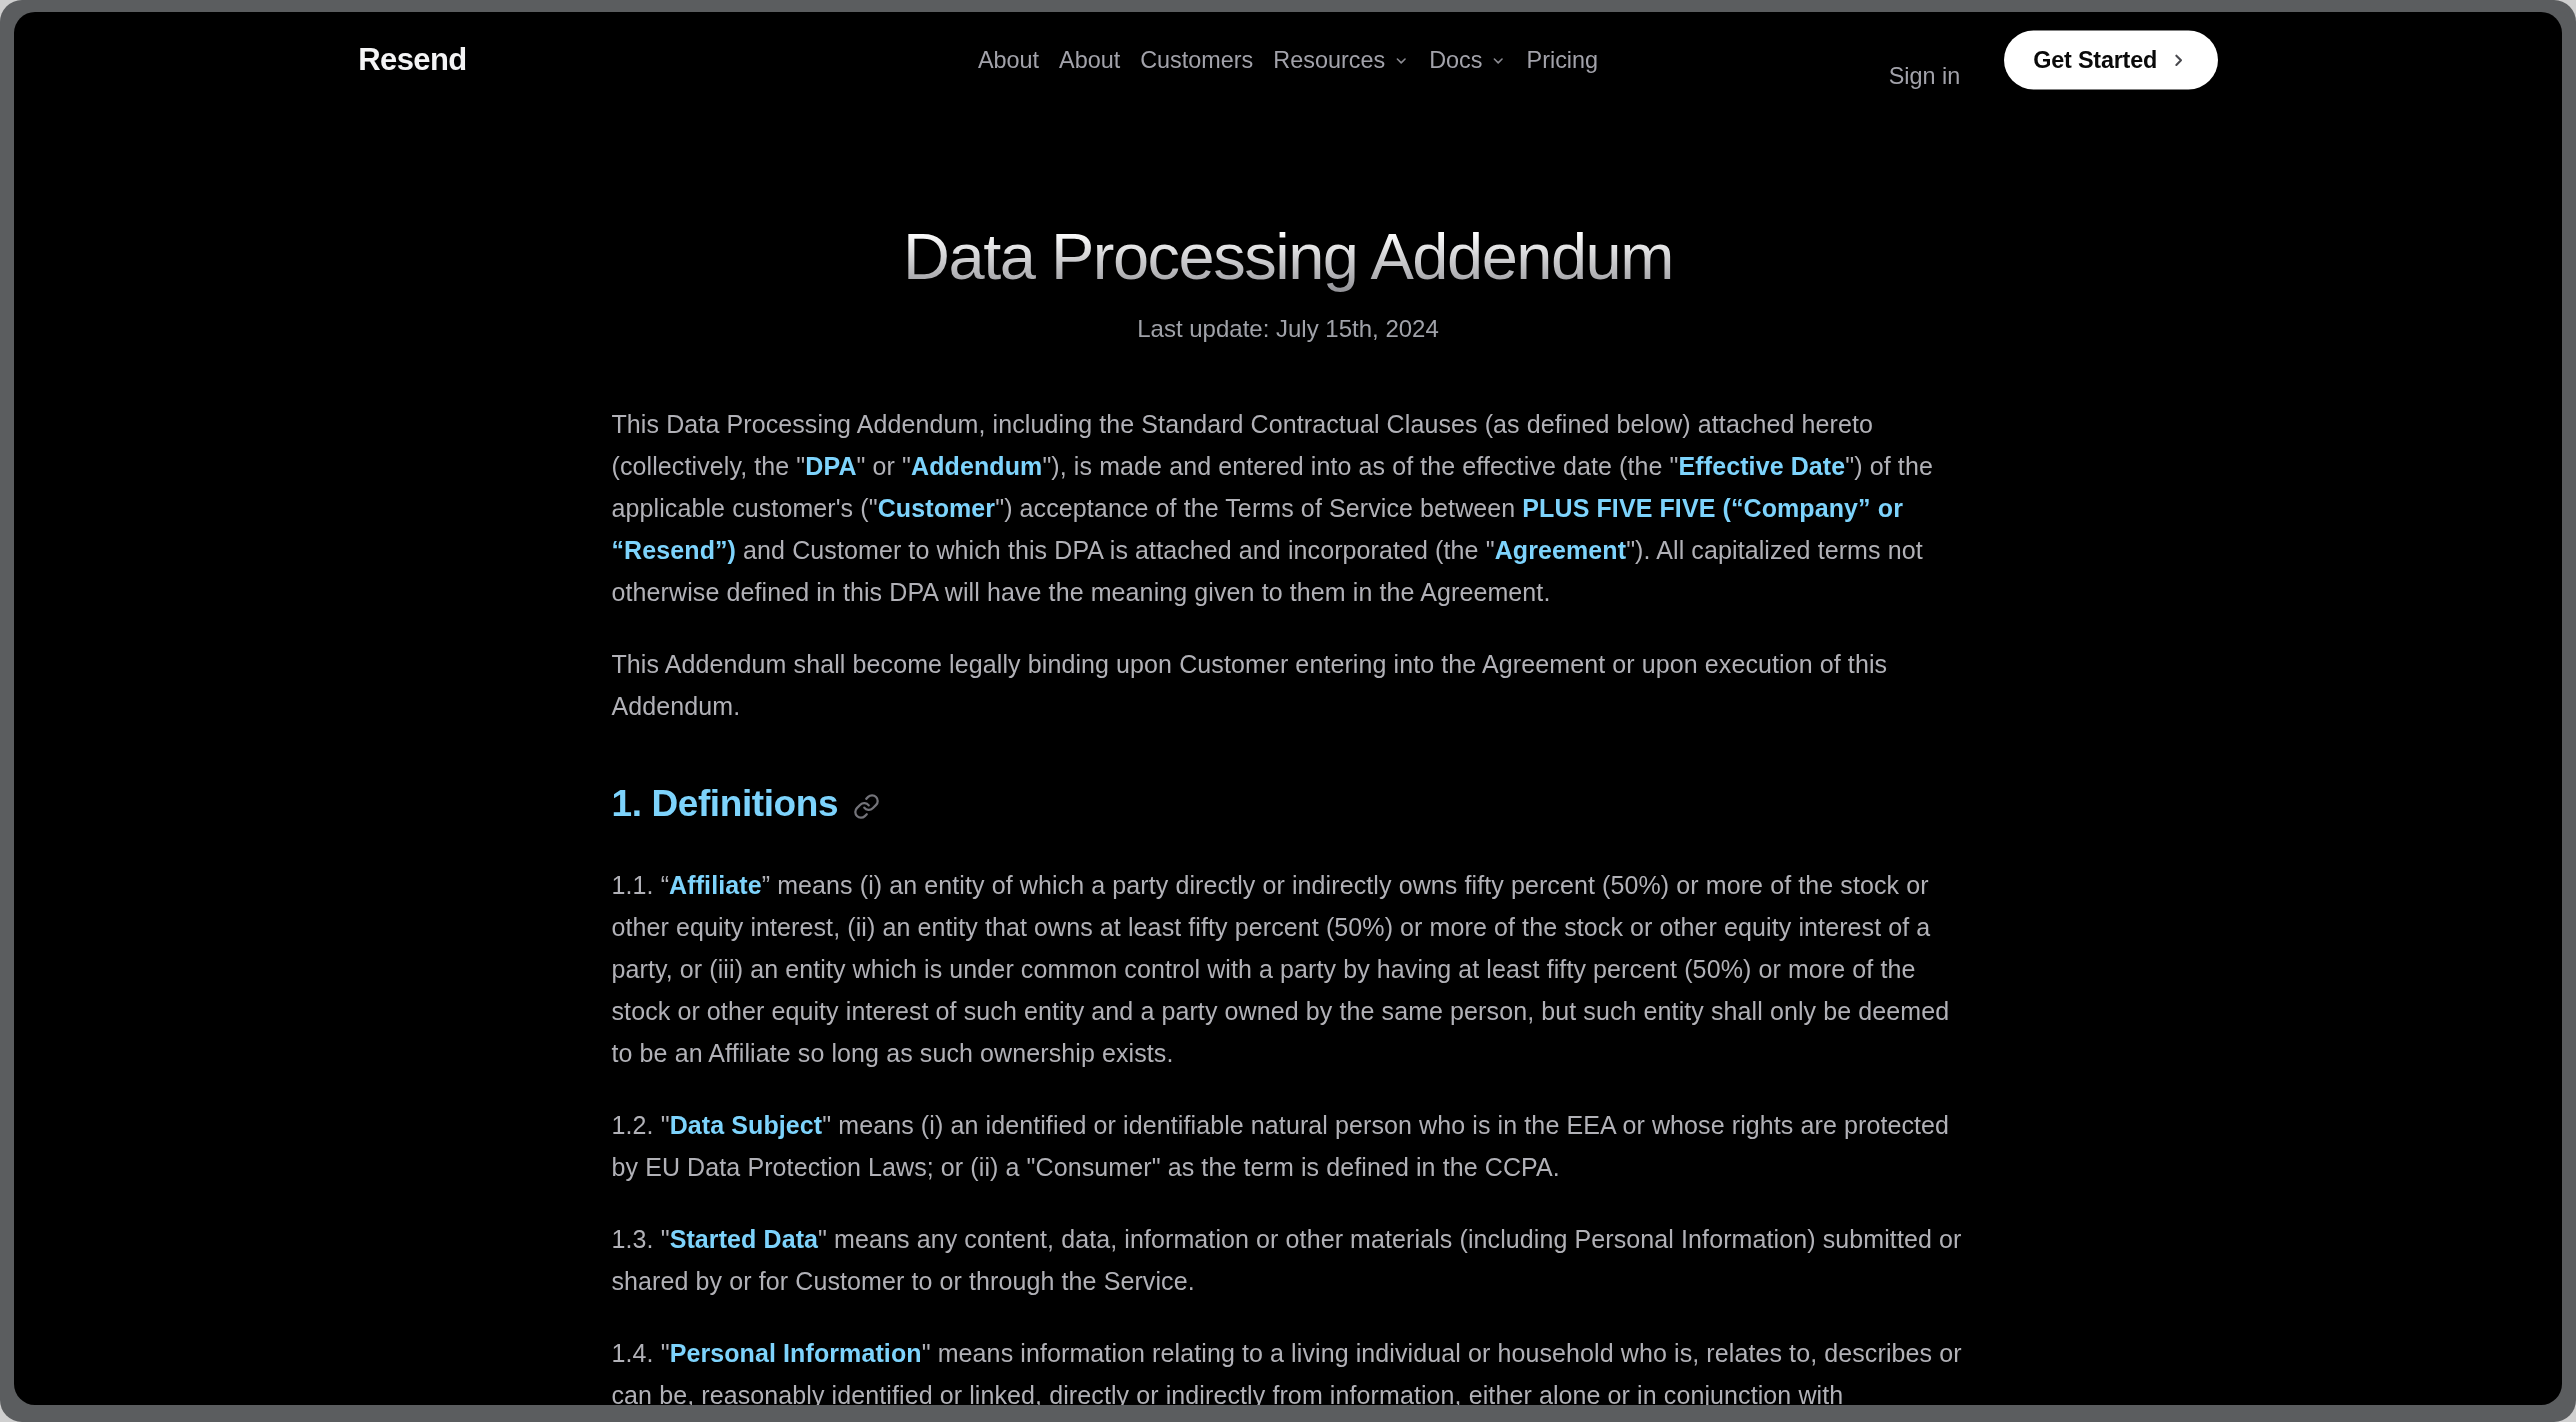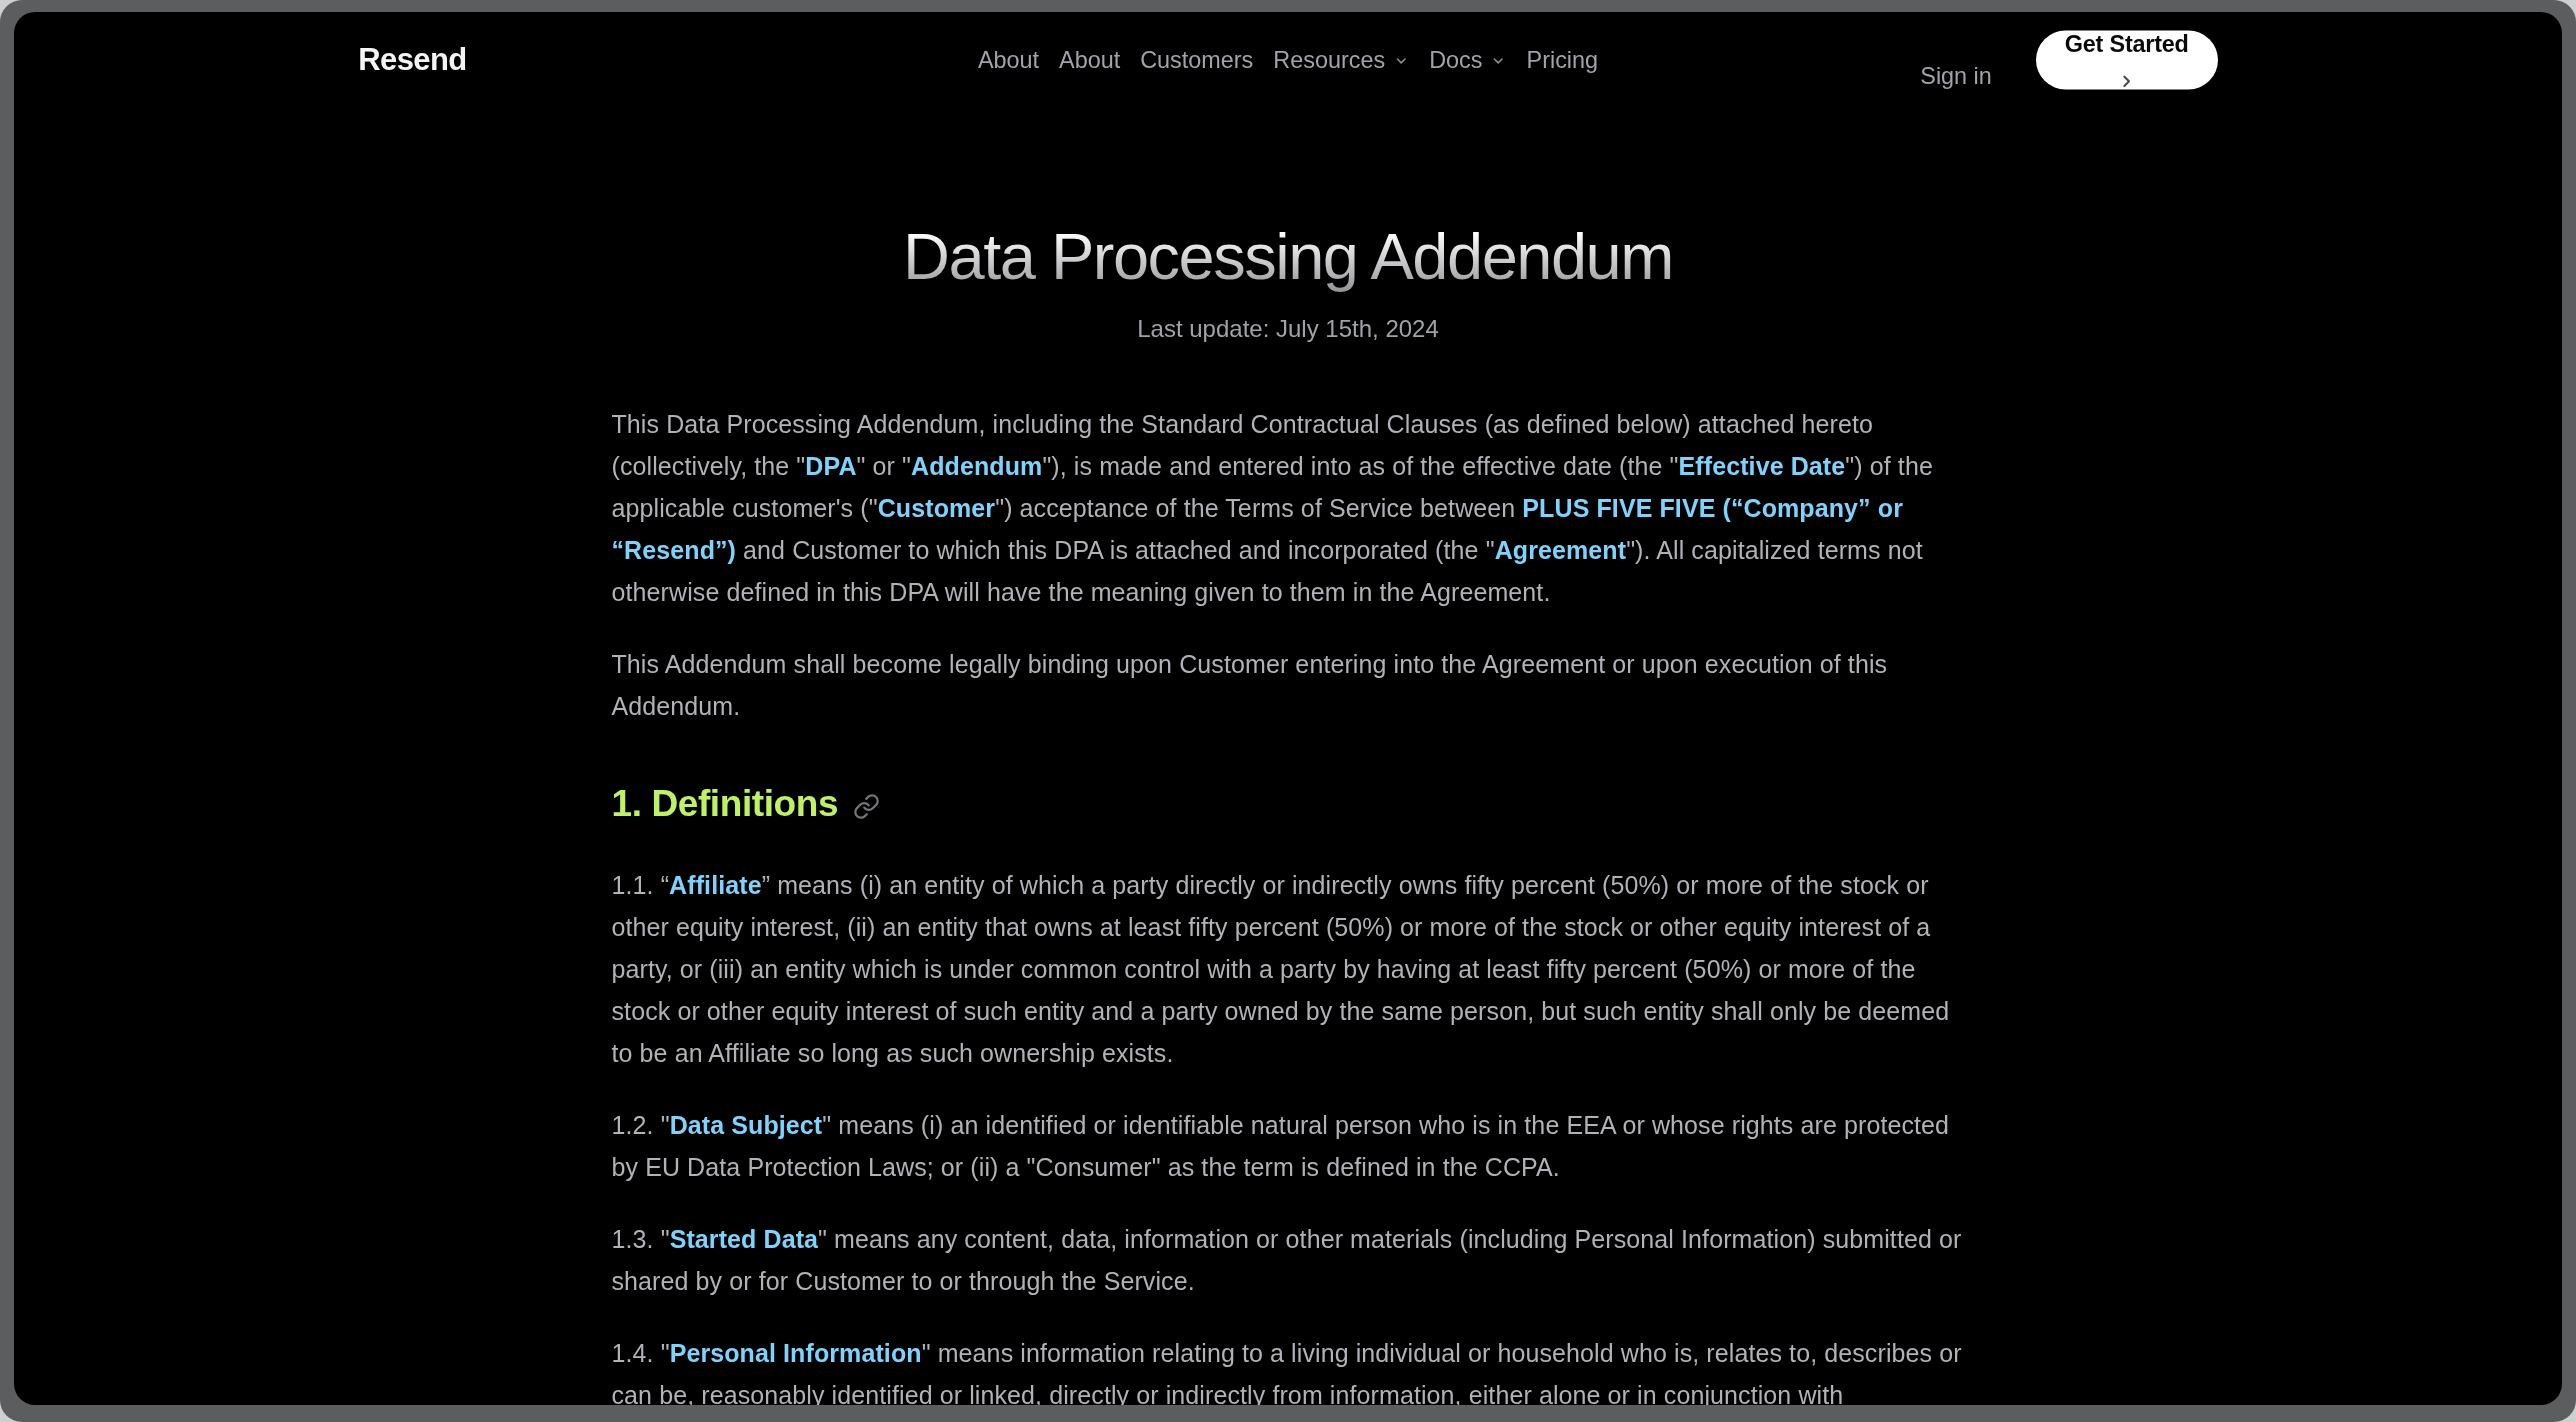--- a/index.html
+++ b/index.html
@@ -82,21 +82,20 @@
     padding: 0 29px;
     border-radius: 754px;
     border: none;
     background: #ffffff;
     color: #0a0a0a;
     font-family: "Liberation Sans", "DejaVu Sans", sans-serif;
     font-size: 23.4px;
     font-weight: 700;
     letter-spacing: -0.2px;
     cursor: pointer;
-    flex-direction: column;
   }
   .cta .cta-chev { display: inline-flex; margin-top: 2.3px; }
 
   
   main { width: 1353px; margin: 0 auto; }
   .title {
     margin-top: 112px;
     text-align: center;
     font-size: 65px;
     font-weight: 500;
@@ -127,21 +126,21 @@
   }
   .section-heading {
     display: flex;
     align-items: center;
     gap: 15px;
     margin-top: 56px;
     margin-bottom: 39px;
     font-size: 37px;
     font-weight: 700;
     letter-spacing: -0.4px;
-    color: #bef264;
+    color: #7dd3fc;
   }
   .section-heading .anchor {
     display: inline-flex;
     margin-top: 4.5px;
     cursor: pointer;
     opacity: 0.9;
   }
 </style>
 </head>
 <body>

